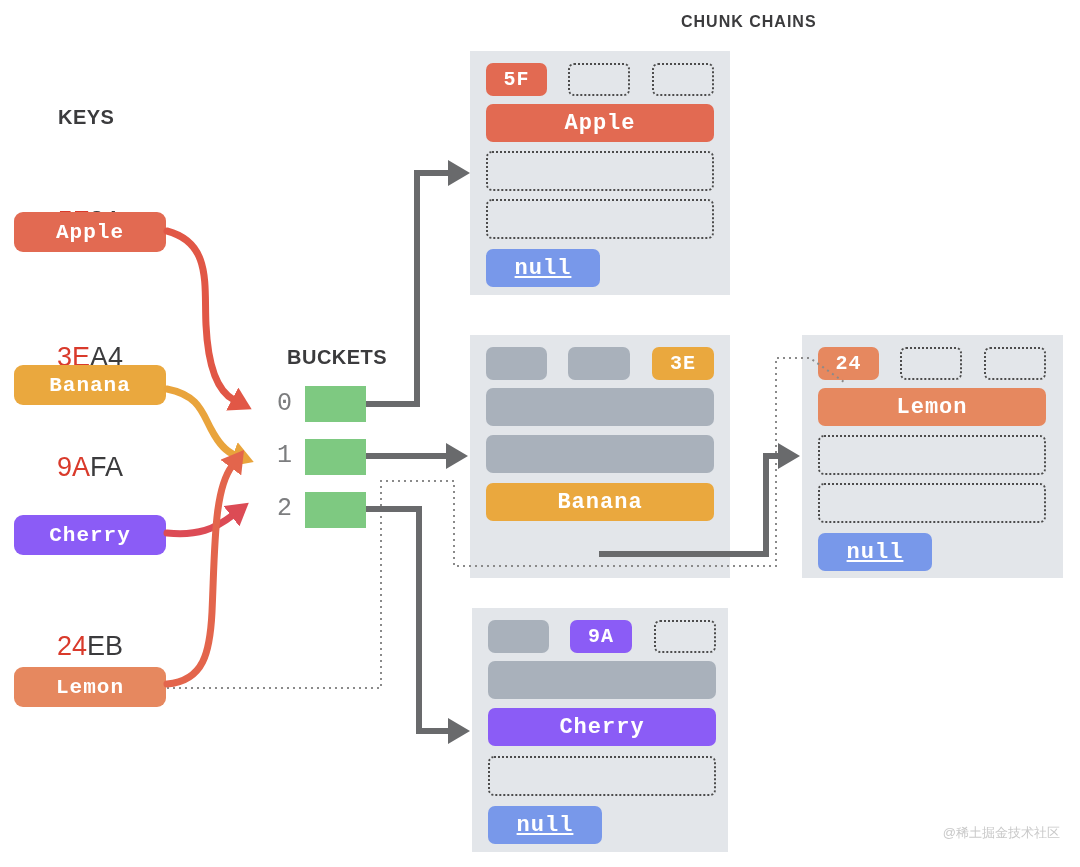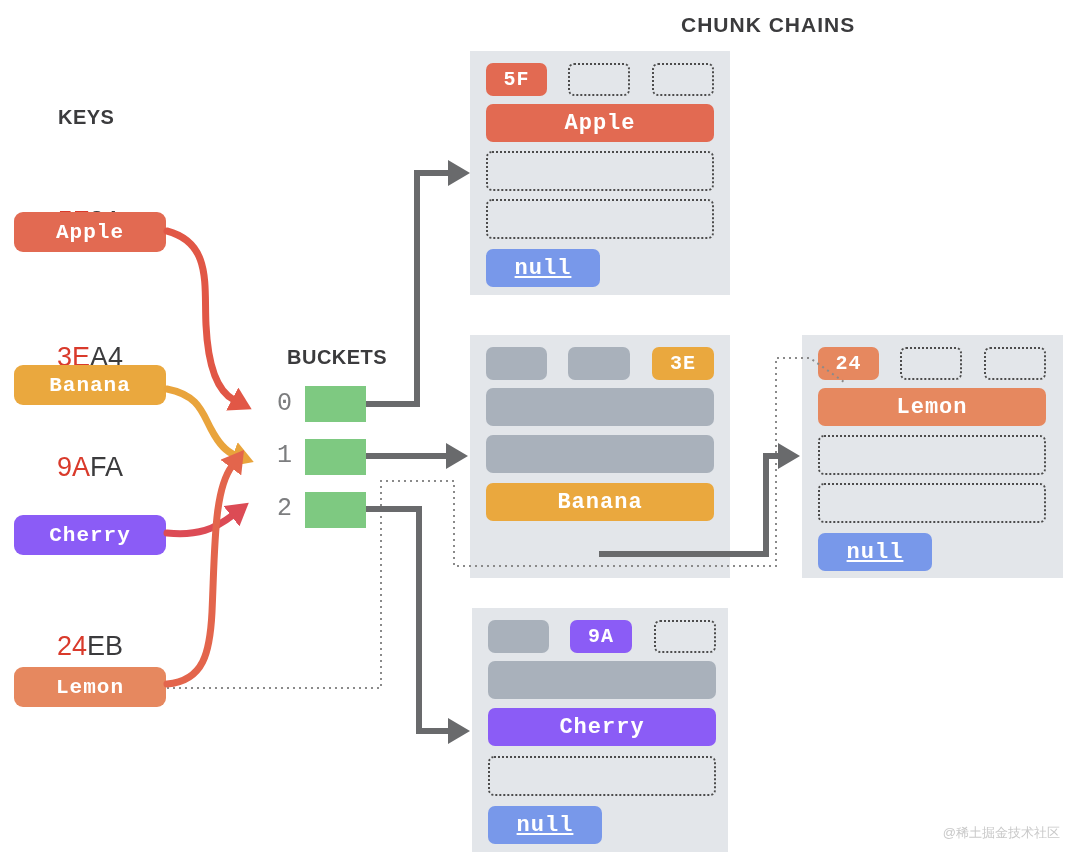--- a/index.html
+++ b/index.html
@@ -4,21 +4,21 @@
 <style>
   html,body{margin:0;padding:0;background:#ffffff;}
   .canvas{
     position:relative;width:1080px;height:867px;background:#ffffff;
     font-family:"Liberation Sans", sans-serif;overflow:hidden;
   }
   .heading{
     position:absolute;font-weight:bold;color:#3b3b3d;font-size:20px;
     letter-spacing:.5px;white-space:nowrap;
   }
-  .diagram-title{font-size:21px;letter-spacing:1px;}
+  .diagram-title{font-size:16px;letter-spacing:1px;}
   
   .key-hash{
     position:absolute;left:14px;width:152px;text-align:center;
     font-size:27px;font-weight:normal;color:#3b3b3d;white-space:nowrap;
   }
   .key-hash .pre{color:#d93a2b;}
   .key-hash .suf{color:#3b3b3d;}
   .key-box{
     position:absolute;left:14px;width:152px;height:40px;border-radius:9px;
     display:flex;align-items:center;justify-content:center;

